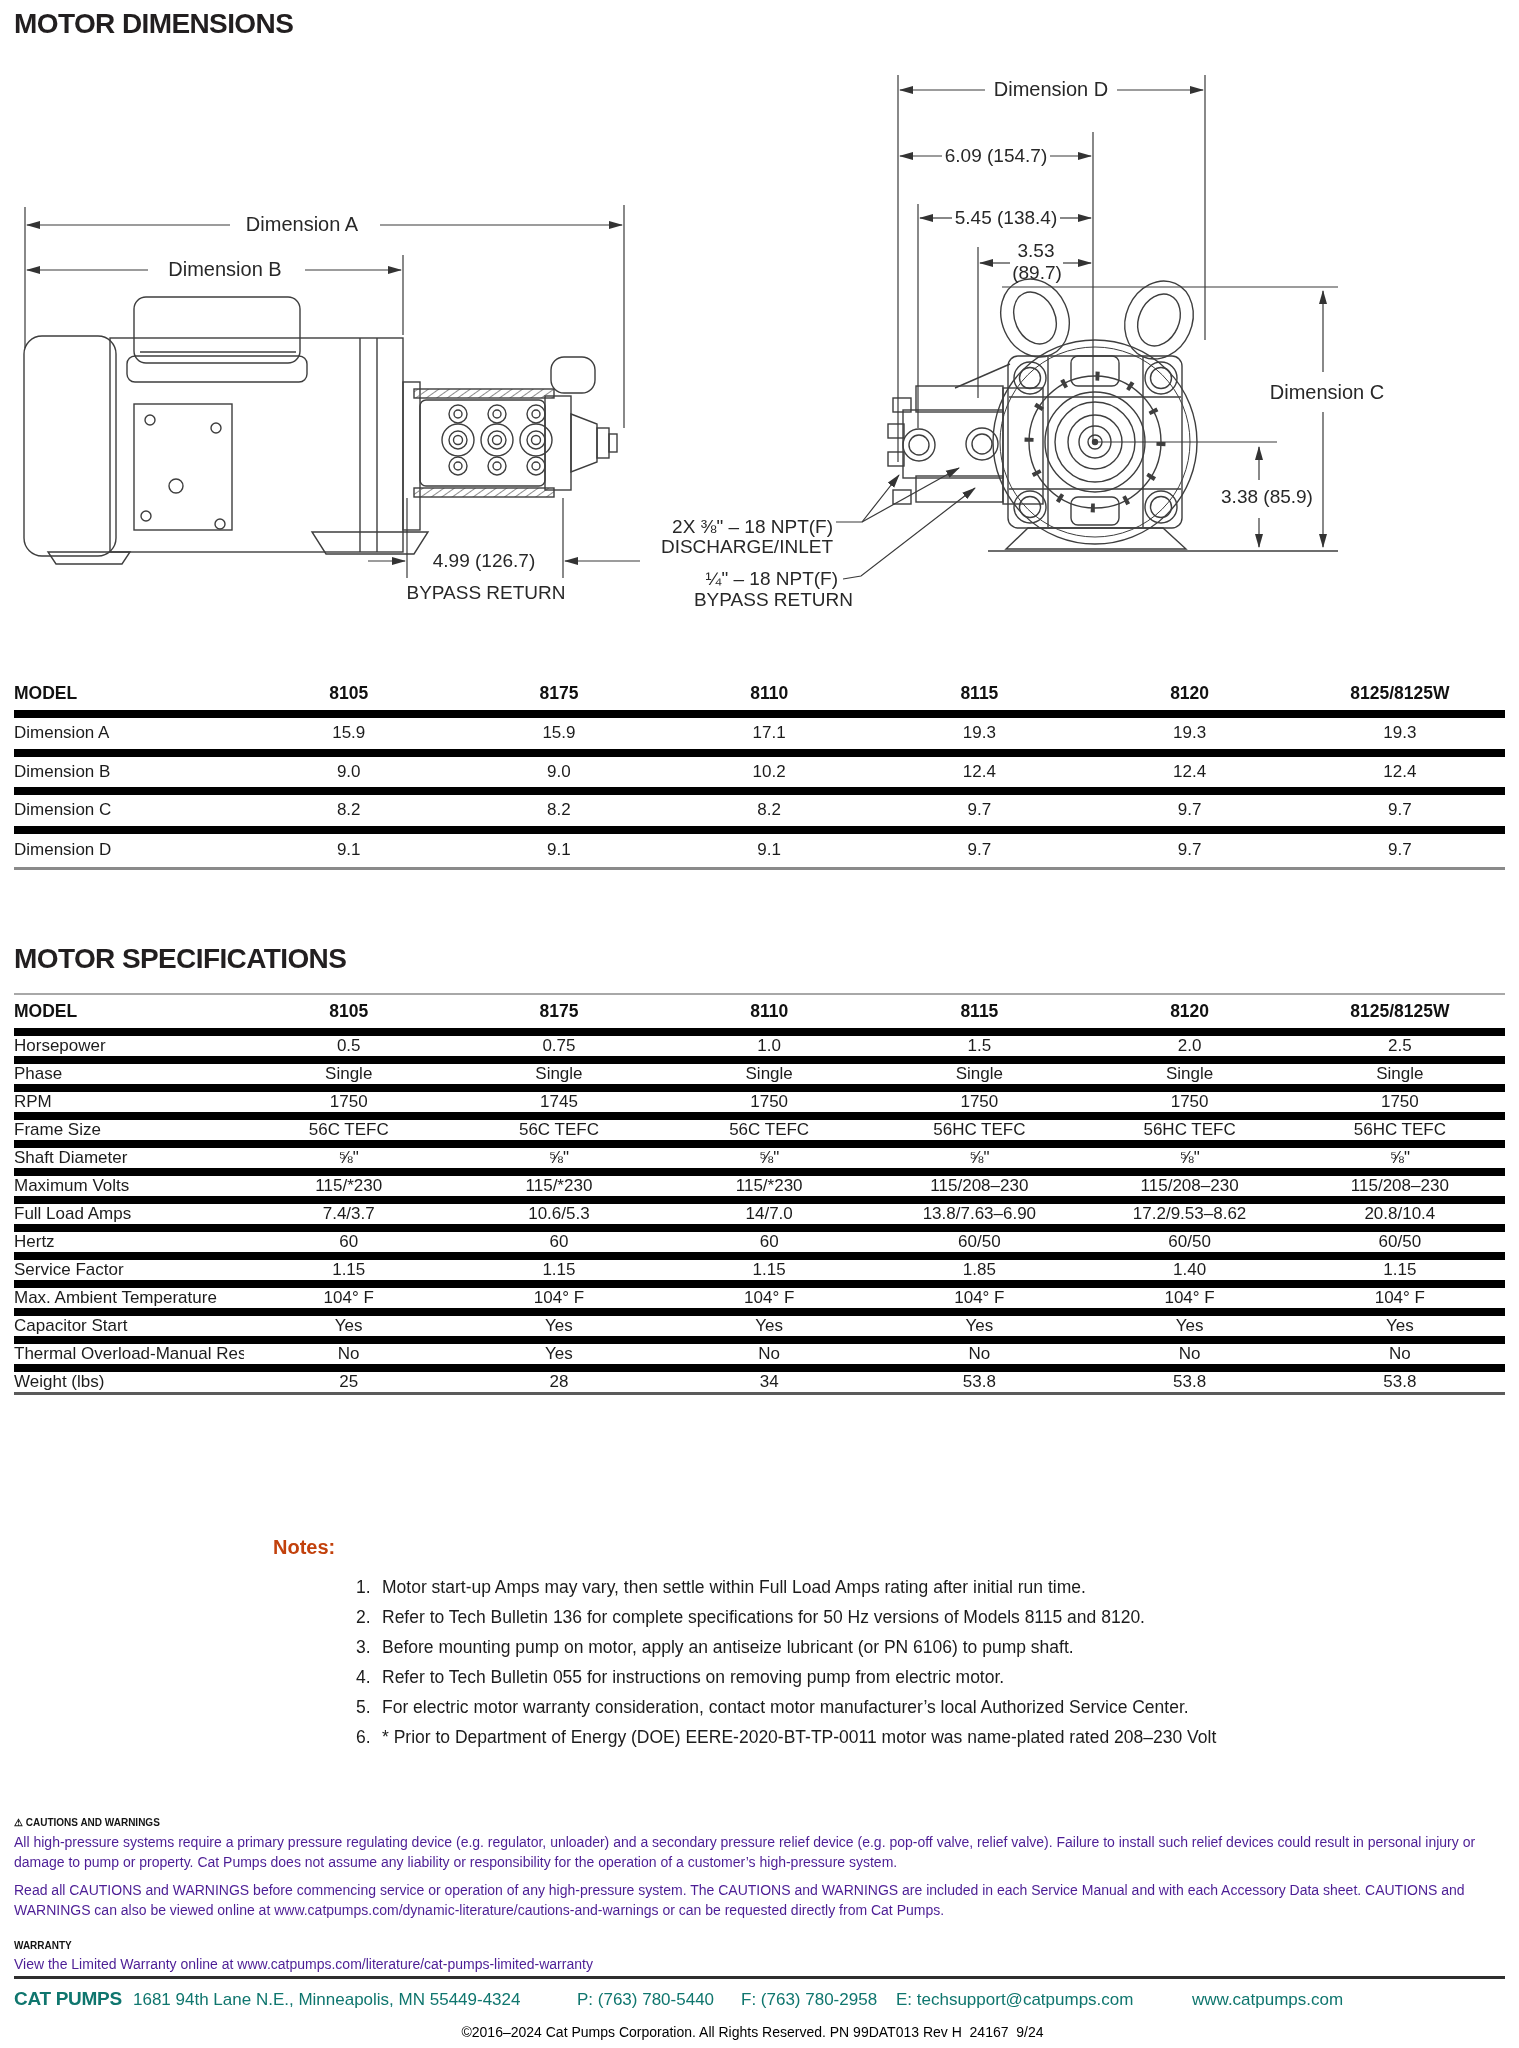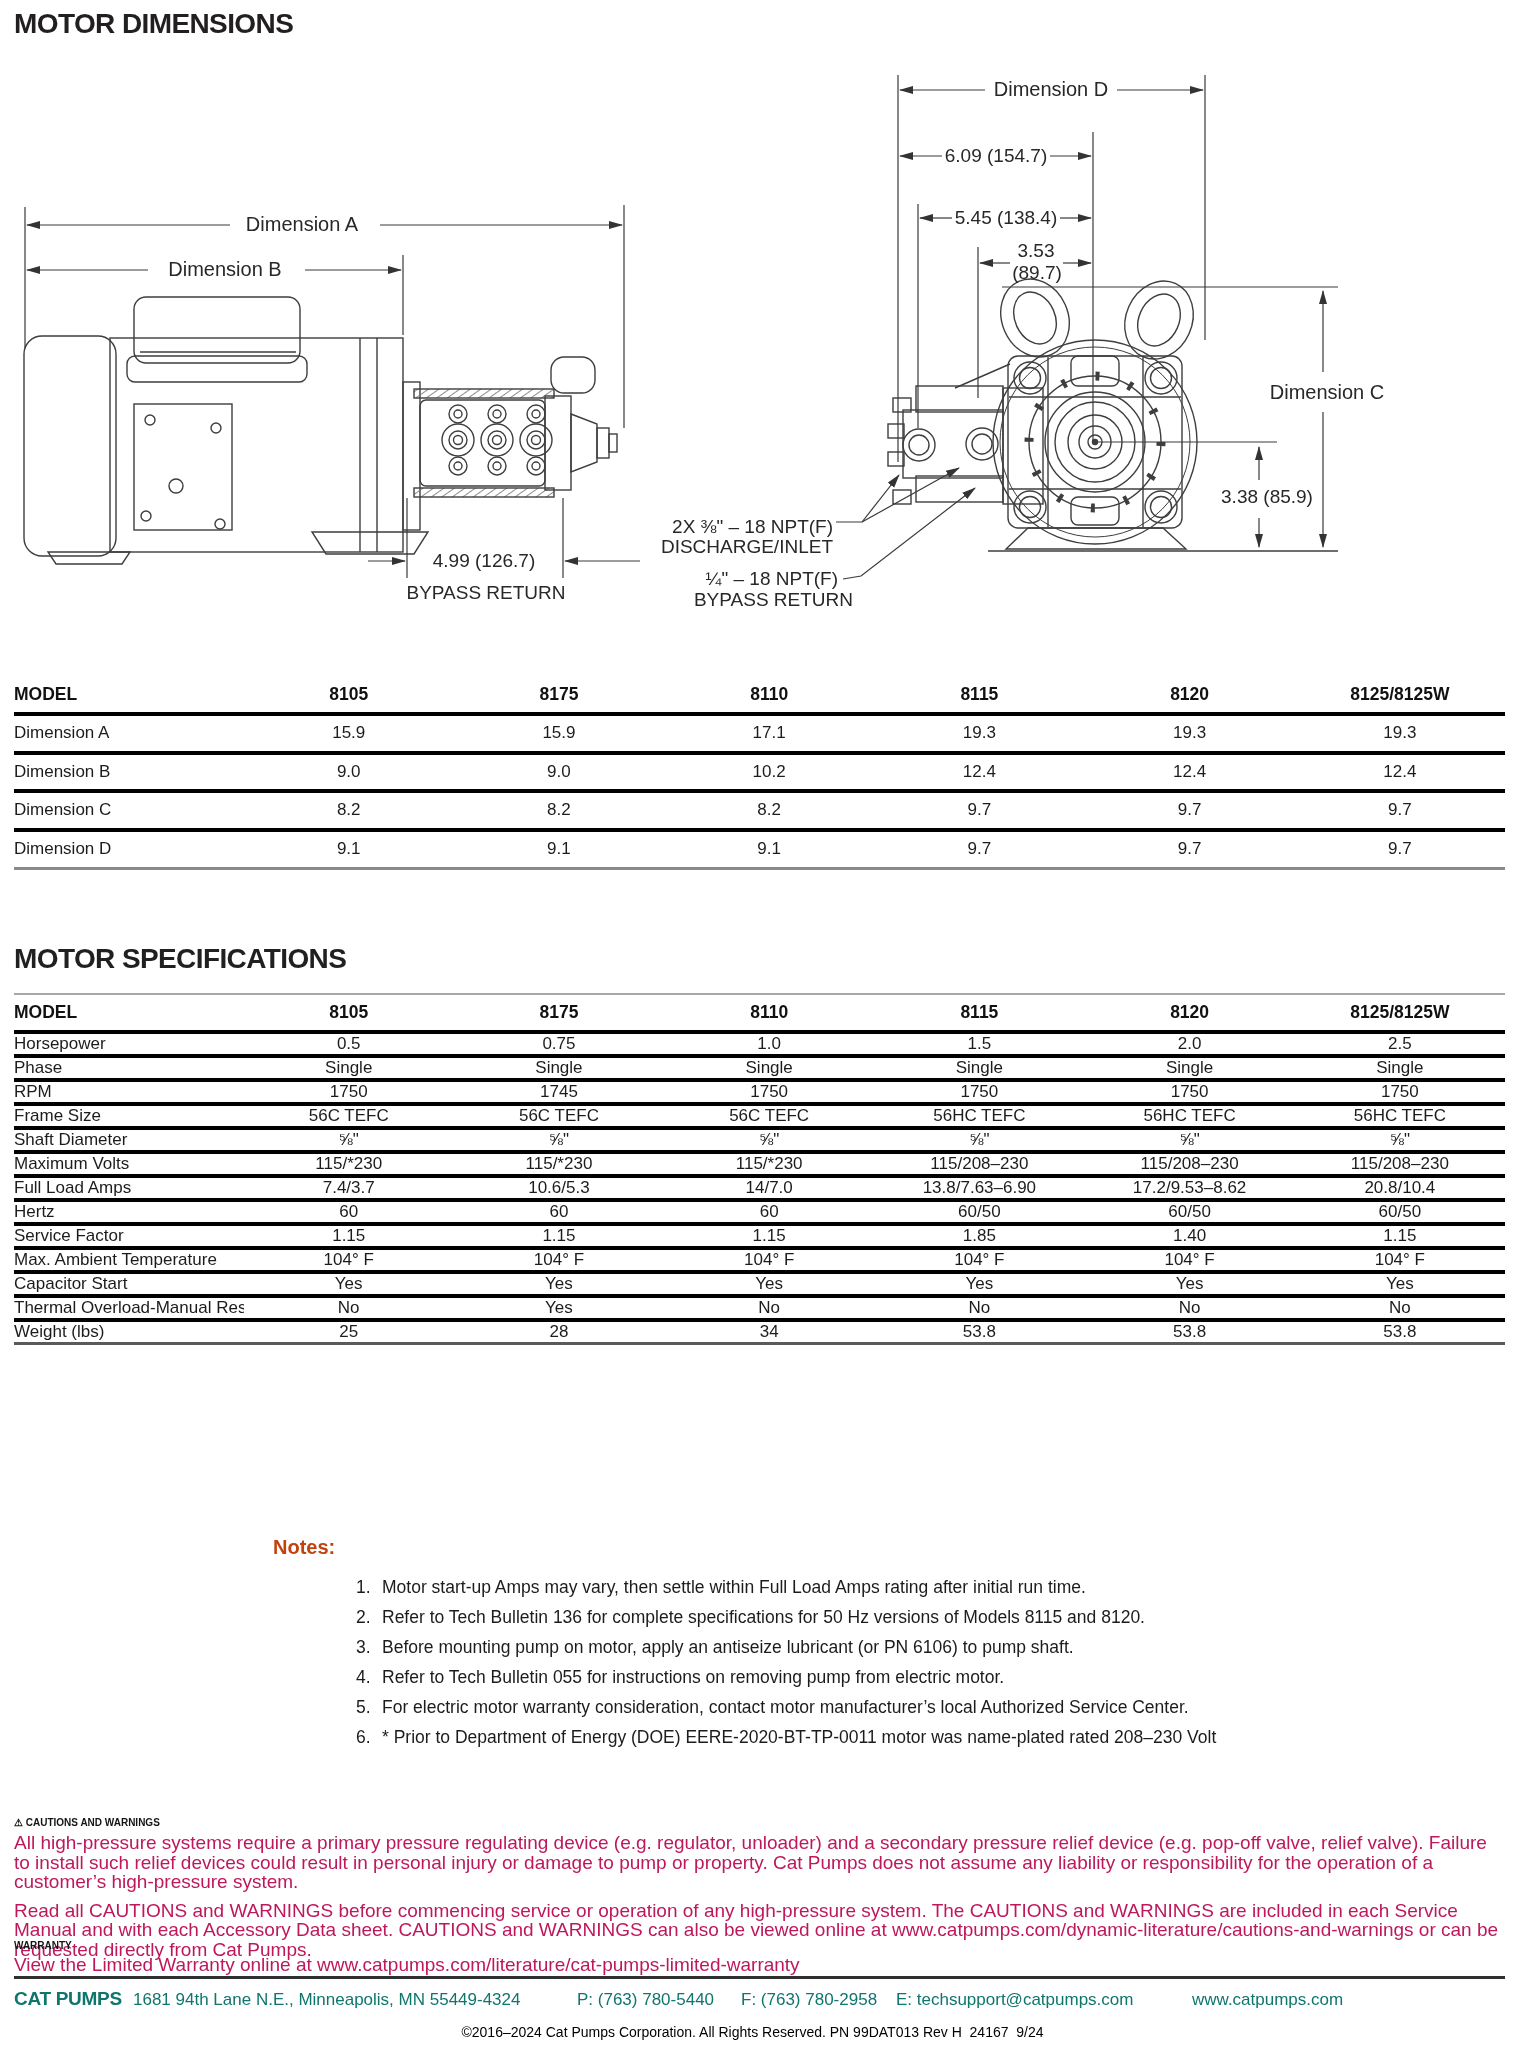--- a/index.html
+++ b/index.html
@@ -16,36 +16,36 @@
   table.spec { border-collapse:collapse; table-layout:fixed; width:1491px; }
   table.spec th, table.spec td {
     padding:0; vertical-align:middle; font-size:17px; color:#1c1c1c;
     overflow:hidden; white-space:nowrap;
   }
   table.spec th { font-size:17.5px; font-weight:bold; text-align:center; color:#111; }
   table.spec td { text-align:center; }
   table.spec th:first-child, table.spec td:first-child { text-align:left; }
   table.spec col.c0 { width:15.4%; }
   table.spec col.cn { width:14.1%; }
-  table.spec tr { border-bottom:4px solid #000000; }
+  table.spec tr { border-bottom:8px solid #000000; }
   #dims-table tr { height:38.5px; }
   #dims-table thead tr { height:38px; }
   #dims-table tbody tr:last-child { border-bottom:3px solid #8a8a8a; }
   #specs-table { border-top:2px solid #a8a8a8; }
   #specs-table tr { height:22px; }
   #specs-table thead tr { height:38px; }
   #specs-table tbody tr:last-child { border-bottom:3px solid #5a5a5a; }
   
   .notes-heading { font-size:20px; font-weight:bold; color:#c2410c; }
   ol.notes { list-style:none; margin:13px 0 0 83px; padding:0; }
   ol.notes li { font-size:17.5px; height:30px; line-height:30px; color:#1c1c1c; white-space:nowrap; }
   ol.notes .n { display:inline-block; width:26px; }
   
   .sec-heading { font-size:10px; font-weight:bold; color:#141414;margin-top:36px; }
-  .body-text { font-size:19px; line-height:19.5px; color:#be185d; width:1492px; }
+  .body-text { font-size:14px; line-height:19.5px; color:#4c1d95; width:1492px; }
   .cautions p { margin:0 0 9px 0; }
   .footer-rule { width:1491px; height:3px; background:#2f2f2f; }
   .footer-line span { position:absolute; top:0; font-size:17px; white-space:nowrap; color:#0f766e; }
   .footer-line .brand { font-size:19px; font-weight:bold; top:-2px; letter-spacing:-0.3px; }
   .copyright { width:1505px; text-align:center; font-size:14px; color:#000000; white-space:pre; }
   
   svg text { font-family:"Liberation Sans", sans-serif; }
   .dimtxt  { font-size:20px; fill:#282828; }
   .dimnum  { font-size:19px; fill:#282828; }
   .leadtxt { font-size:19px; fill:#282828; }

